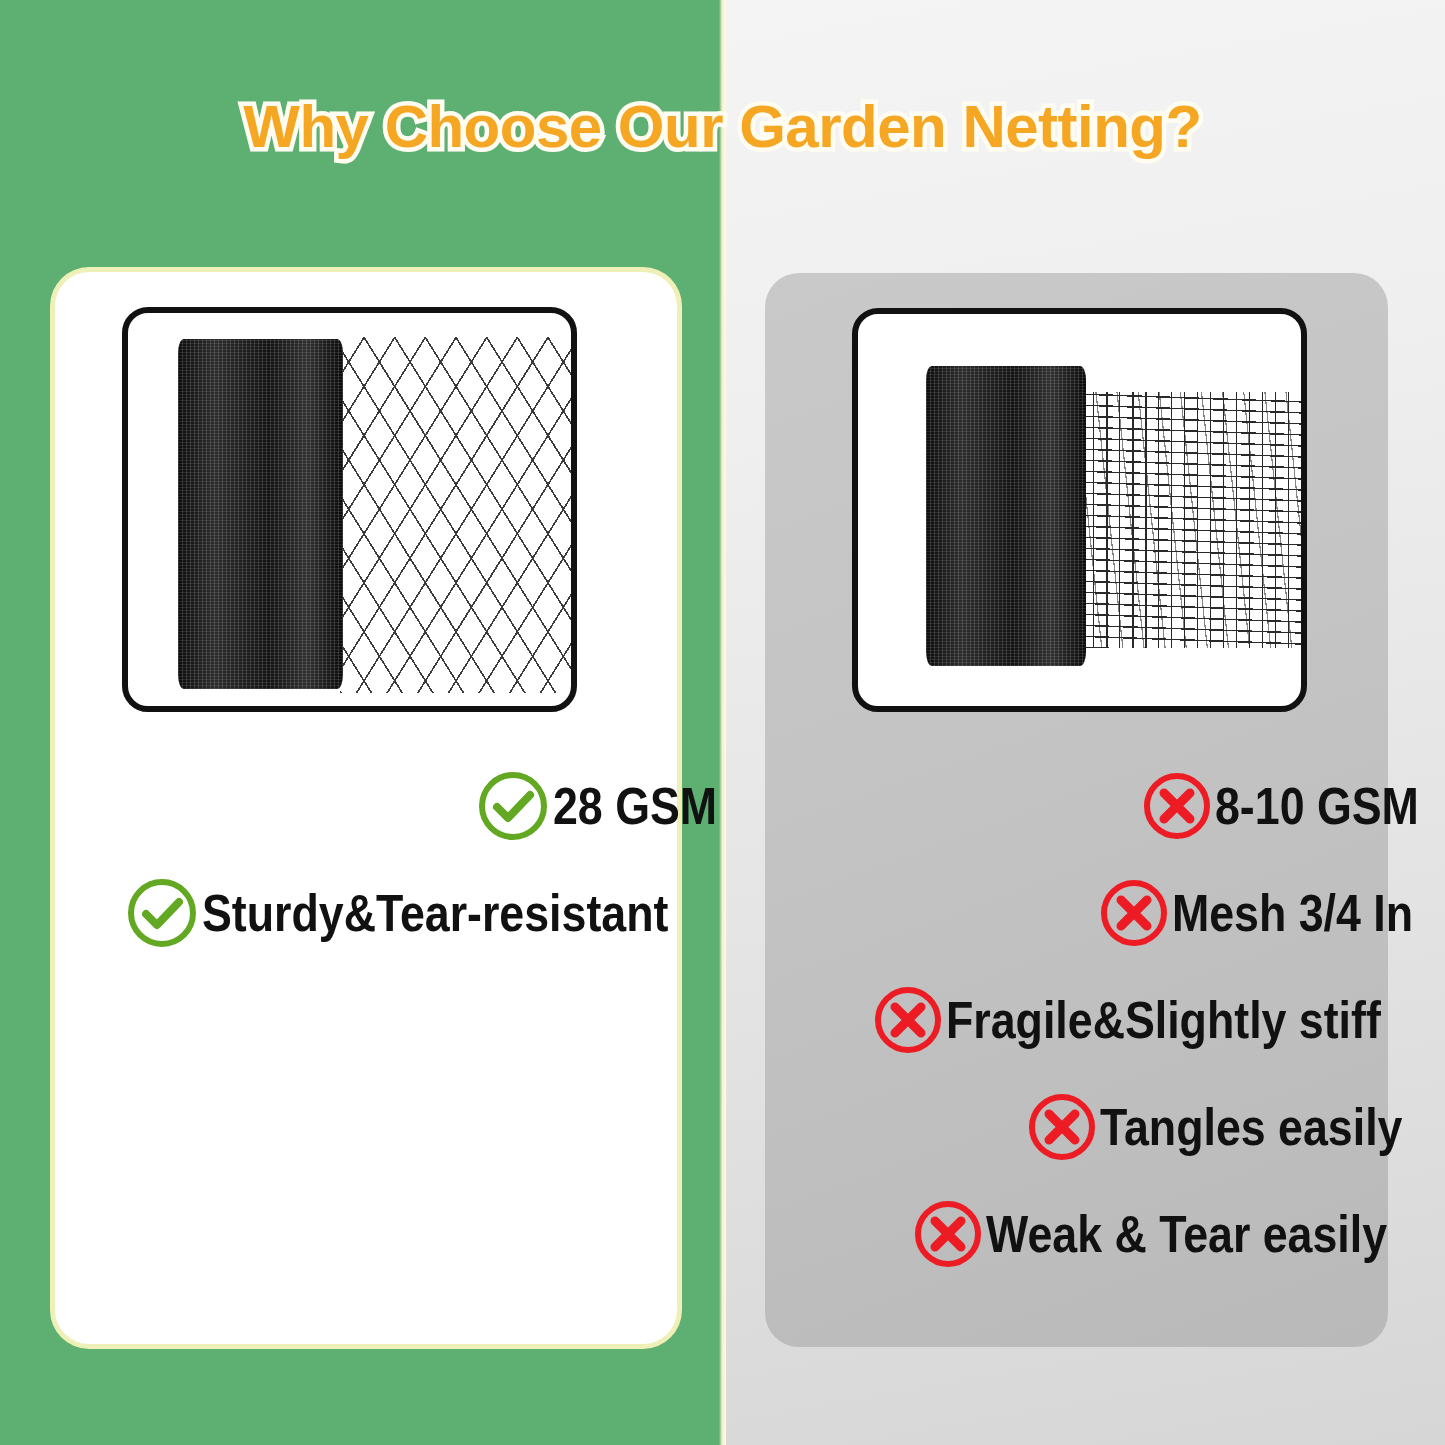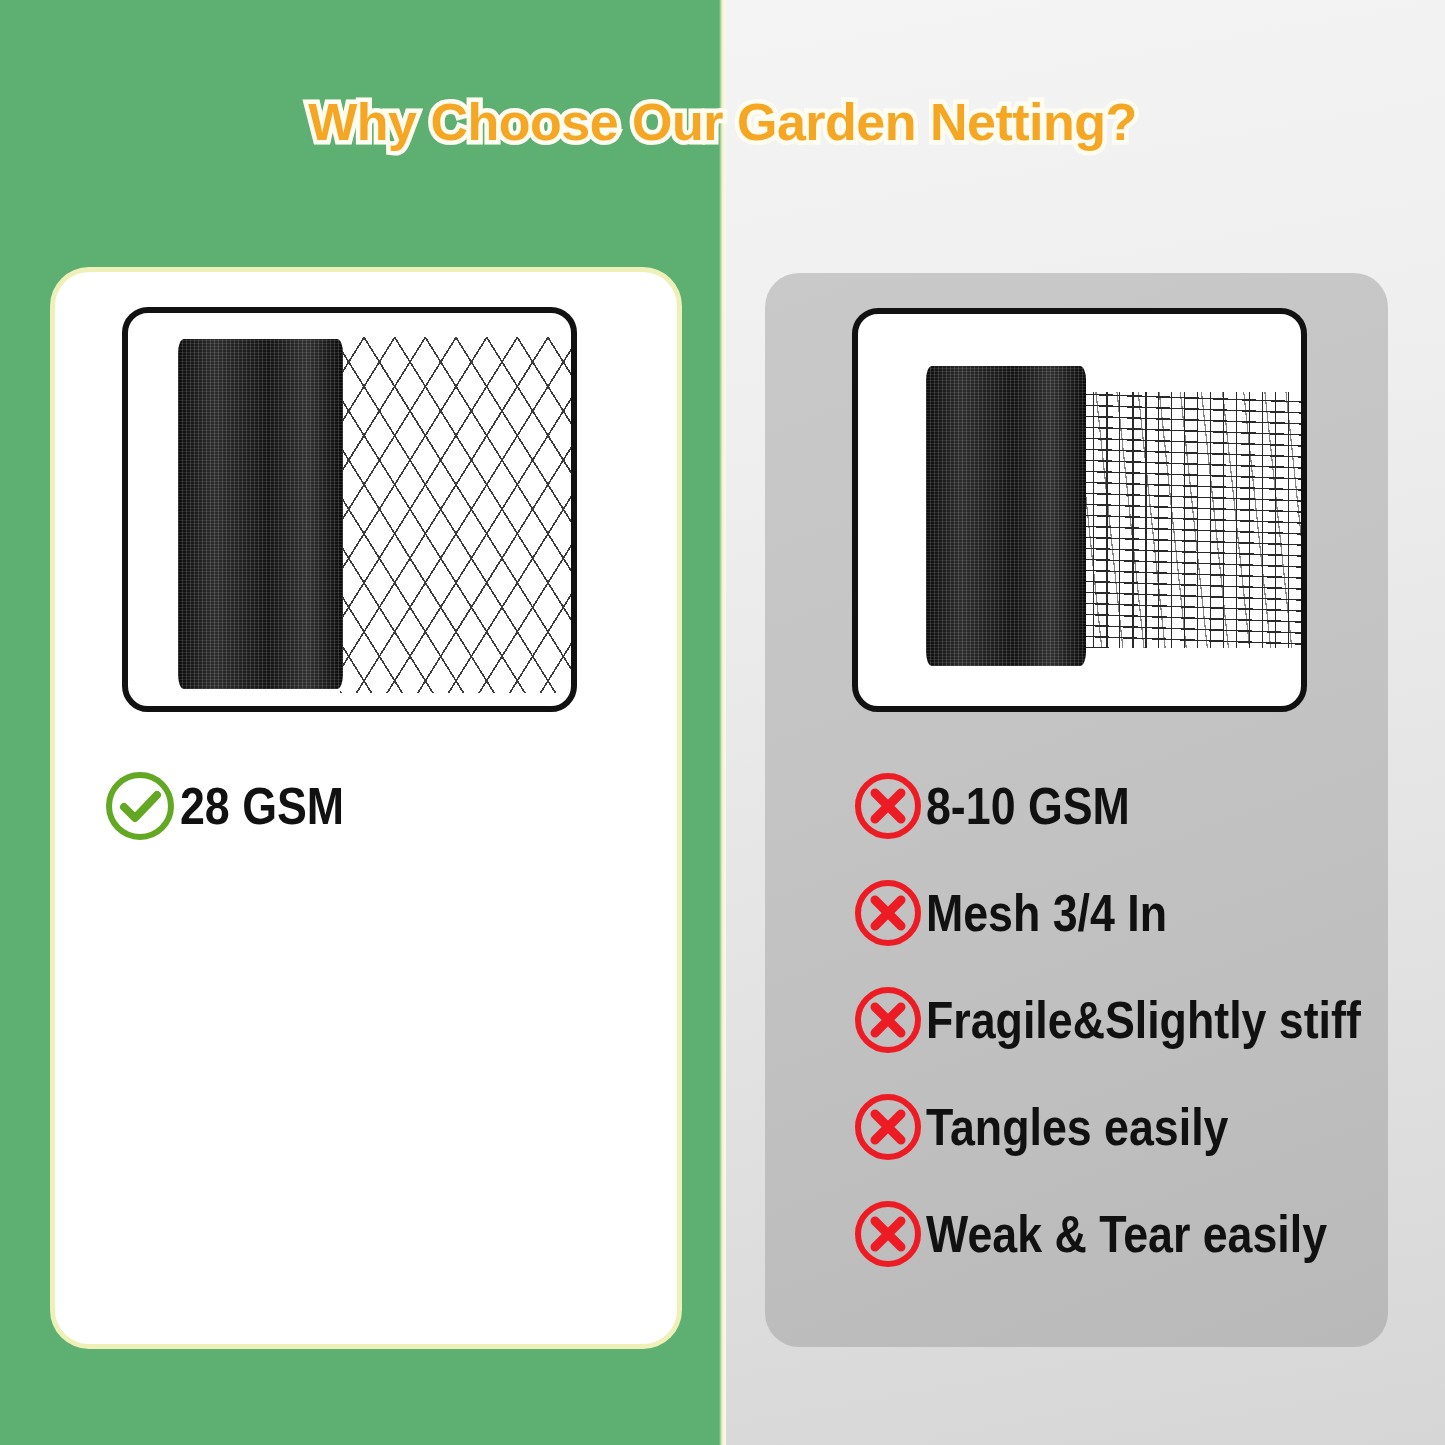--- a/index.html
+++ b/index.html
@@ -34,21 +34,21 @@
     width: 7px; height: 1445px;
     background: linear-gradient(90deg, rgba(93,175,114,0) 0%, #F4F1C9 45%, #FAFAF4 100%);
   }
 
   
   .title {
     position: absolute;
     left: 0; top: 92px;
     width: 1445px;
     text-align: center;
-    font-size: 52px;
+    font-size: 60px;
     font-weight: 700;
     letter-spacing: -0.5px;
     color: #F5A623;
     -webkit-text-stroke: 9px #FFFDF2;
     paint-order: stroke fill;
     white-space: nowrap;
   }
 
   
   .card {
@@ -113,20 +113,21 @@
       repeating-linear-gradient(2deg, #1e1e1e 0 1.5px, rgba(0,0,0,0) 1.5px 11px),
       repeating-linear-gradient(84deg, rgba(20,20,20,0.55) 0 1.2px, rgba(0,0,0,0) 1.2px 21px);
     opacity: 0.95;
   }
 
   
   .list {
     position: absolute;
     display: flex;
     flex-direction: column;
+    align-items: flex-end;
   }
   .list-left  { left: 104px; top: 752px; width: 640px; }
   .list-right { left: 852px; top: 752px; width: 600px; }
 
   .list-item {
     display: flex;
     align-items: center;
     height: 107px;
   }
 
@@ -177,20 +178,29 @@
           <circle cx="36" cy="36" r="31" fill="none" stroke="#62A822" stroke-width="6"></circle>
           <path d="M20 37 L31 48 L53 25" fill="none" stroke="#62A822" stroke-width="8" stroke-linecap="round" stroke-linejoin="round"></path>
         </svg>
       </span>
       <span class="item-label">28 GSM</span>
     </div>
 
 
 
 
+    <div class="list-item">
+      <span class="badge">
+        <svg viewBox="0 0 72 72">
+          <circle cx="36" cy="36" r="31" fill="none" stroke="#62A822" stroke-width="6"></circle>
+          <path d="M20 37 L31 48 L53 25" fill="none" stroke="#62A822" stroke-width="8" stroke-linecap="round" stroke-linejoin="round"></path>
+        </svg>
+      </span>
+      <span class="item-label">Sturdy&amp;Tear-resistant</span>
+    </div>
 
   </div>
 
   <div class="card card-right"></div>
 
   <div class="photo-frame photo-right">
     <div class="photo-inner">
       <div class="mesh-square"></div>
       <div class="roll roll-right"></div>
     </div>

